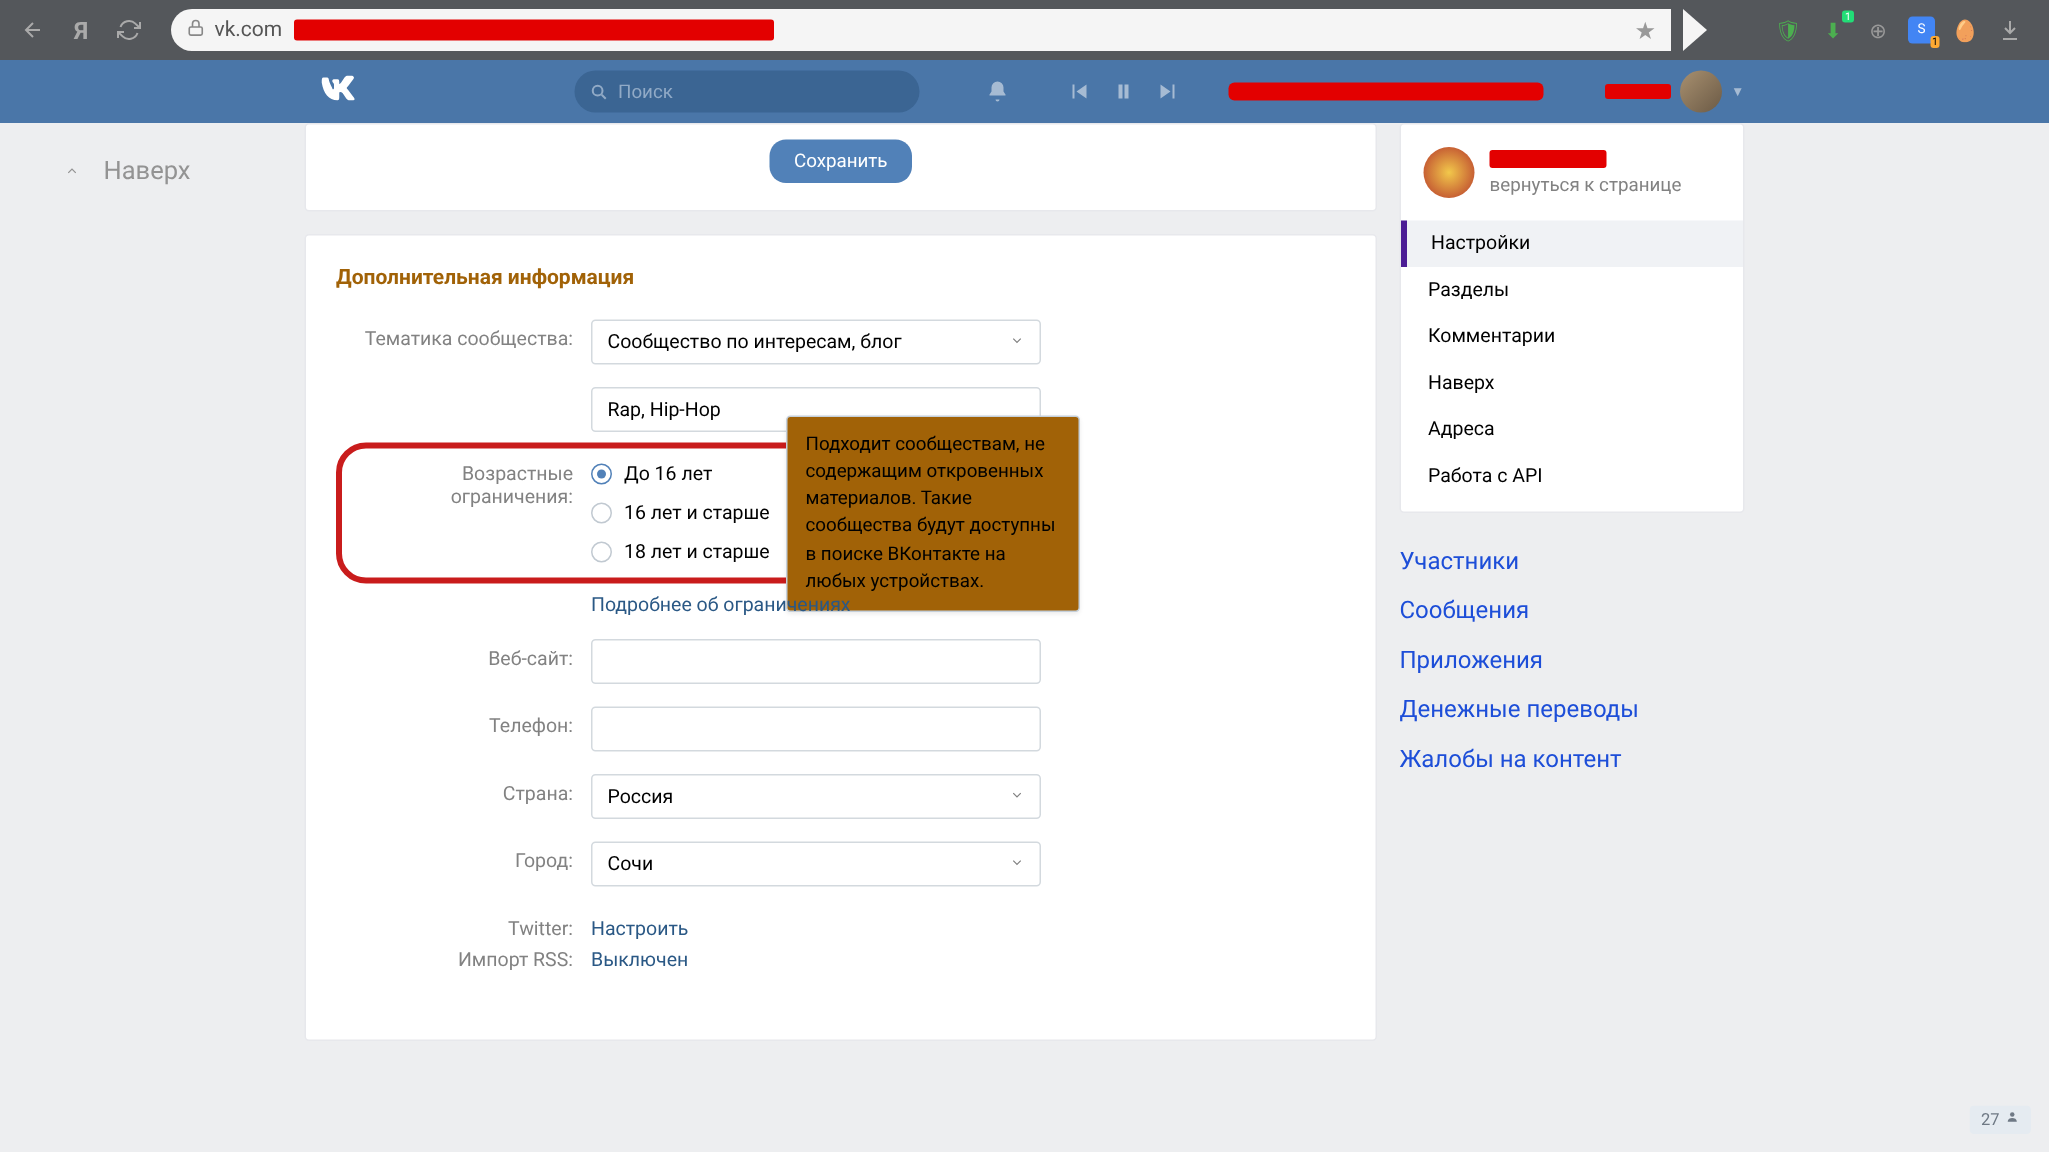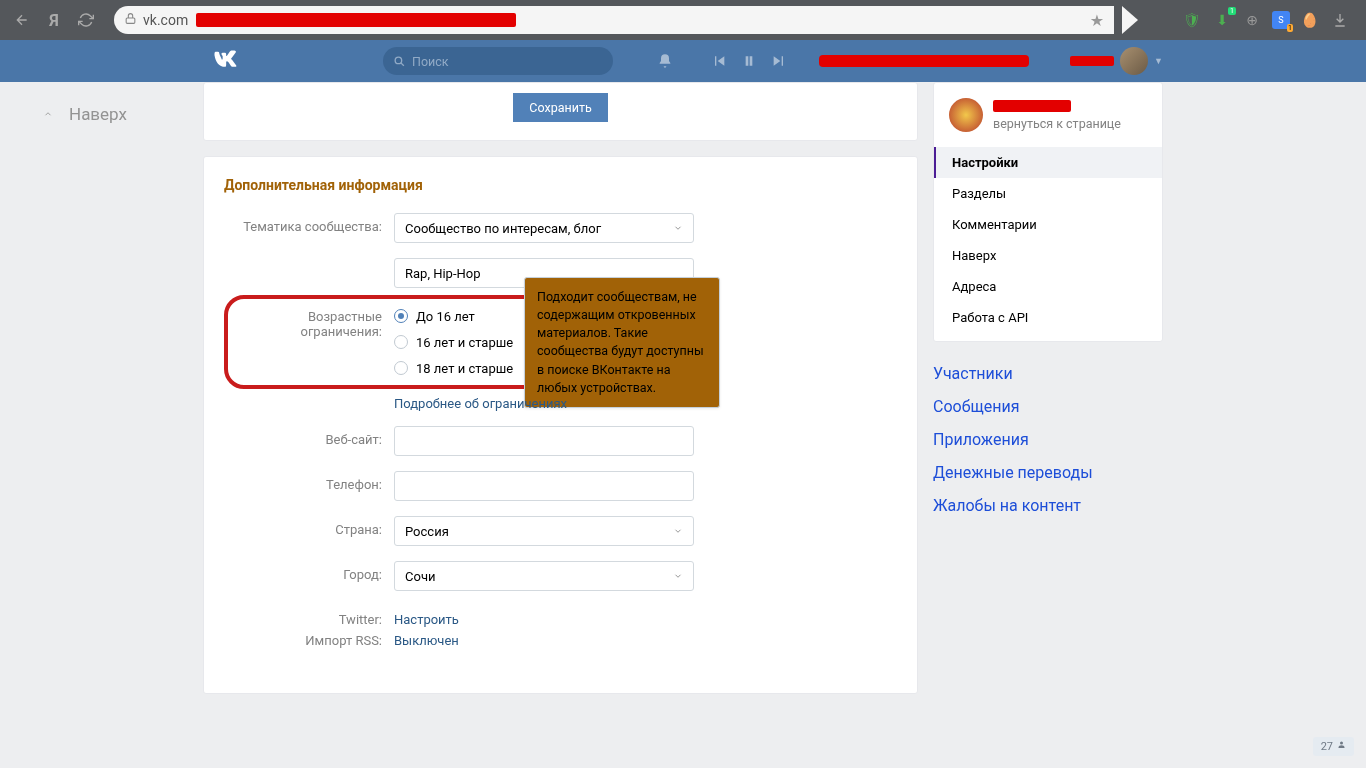--- a/index.html
+++ b/index.html
@@ -37,21 +37,21 @@
 
 
 .page{display:flex;justify-content:center;padding-top:0}
 .page-inner{width:960px;display:flex;gap:15px;padding-top:0;align-items:flex-start;position:relative}
 .left-gut{position:absolute;left:-160px;top:22px;color:#939393;font-size:17px;display:flex;align-items:center;gap:16px;cursor:pointer}
 .left-gut svg{width:10px;height:10px}
 
 .main-col{flex:1;min-width:0}
 .card{background:#fff;border:1px solid #e7e8ec;border-radius:3px;margin-bottom:15px;padding:20px}
 .save-card{text-align:center;padding:10px 20px 18px}
-.btn-primary{background:#5181b8;color:#fff;border:none;border-radius:0;padding:7px 16px;font-size:12.5px;cursor:pointer}
+.btn-primary{background:#5181b8;color:#fff;border:none;border-radius:11px;padding:7px 16px;font-size:12.5px;cursor:pointer}
 
 .card h2{font-size:14px;font-weight:700;color:#a16207;margin-bottom:20px}
 
 .row{display:flex;margin-bottom:15px;align-items:flex-start}
 .row-label{width:170px;text-align:right;padding-right:12px;color:#828282;font-size:13px;padding-top:6px}
 .row-val{flex:1;position:relative;max-width:300px}
 
 .sel{border:1px solid #d3d9de;border-radius:3px;height:30px;display:flex;align-items:center;padding:0 10px;font-size:13px;color:#000;cursor:pointer;position:relative;background:#fff}
 .sel .chev{margin-left:auto;color:#828282}
 .sel .chev svg{width:10px;height:10px}
@@ -71,21 +71,21 @@
 
 
 .side{width:230px}
 .side-card{background:#fff;border:1px solid #e7e8ec;border-radius:3px;padding:0 0 8px 0;margin-bottom:15px}
 .side-head{padding:15px;display:flex;gap:10px;align-items:center}
 .side-ava{width:34px;height:34px;border-radius:50%;background:radial-gradient(circle,#f2c84b,#b5352a)}
 .side-head .t1{width:78px;height:12px;background:#e30000;border-radius:2px}
 .side-head .t2{color:#828282;font-size:12.5px;margin-top:4px}
 .side-menu{}
 .side-item{padding:8px 18px;font-size:13px;color:#000;cursor:pointer}
-.side-item.active{background:#f0f2f5;font-weight:700;border-left:2px solid #4c1d95;padding-left:16px}
+.side-item.active{background:#f0f2f5;font-weight:400;border-left:4px solid #4c1d95;padding-left:16px}
 .side-lnk{padding:7px 0;font-size:16px;color:#1d4ed8;cursor:pointer}
 .side-links{margin-top:2px}
 
 .counter-pill{position:fixed;right:12px;bottom:12px;background:#e5ebf1;border-radius:3px;padding:3px 8px;font-size:11px;color:#6f7985;display:flex;gap:4px}
 .counter-pill svg{width:9px;height:9px}
 </style>
 </head>
 <body>
 
 <div class="chrome">

